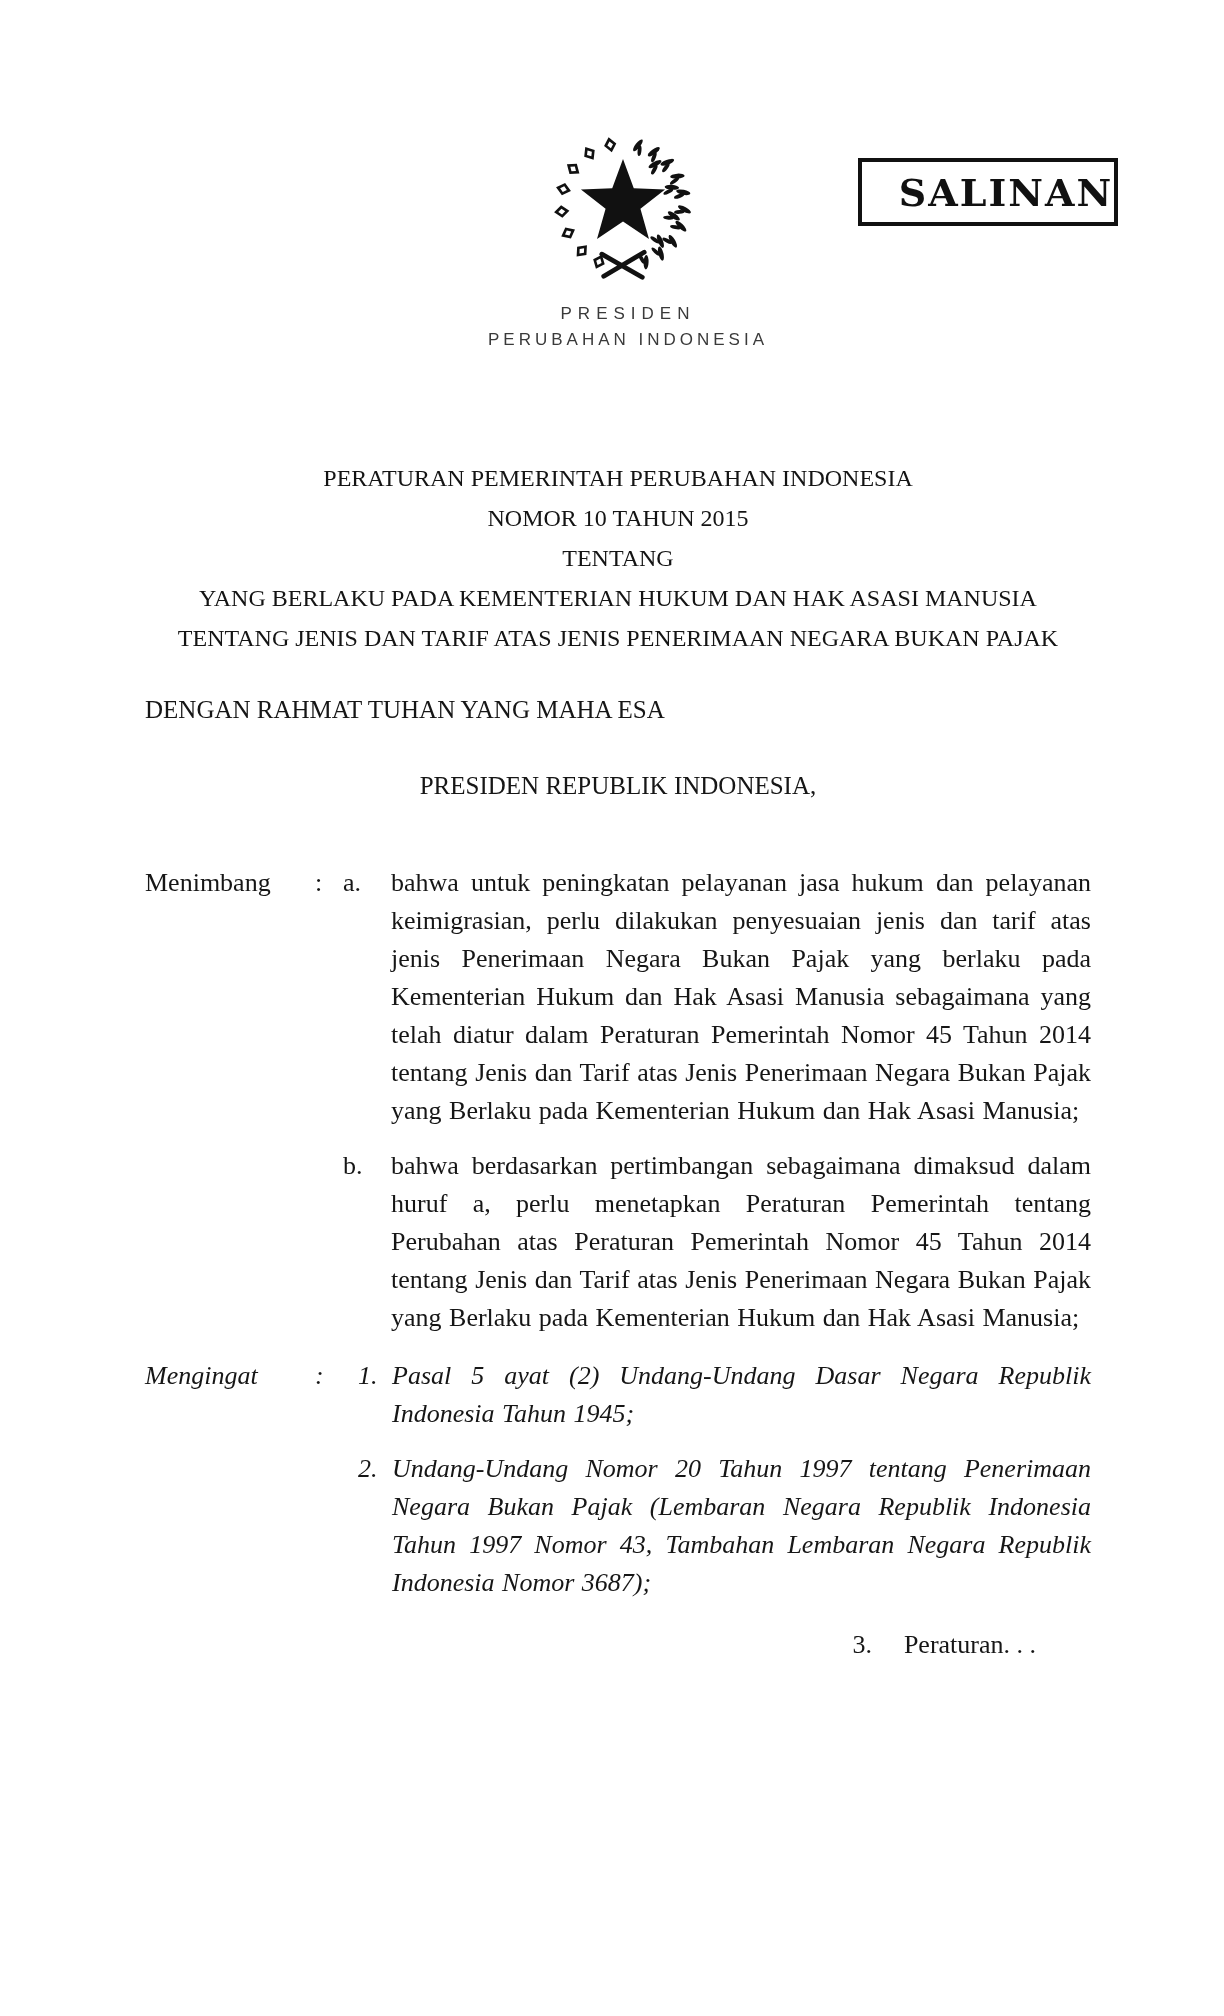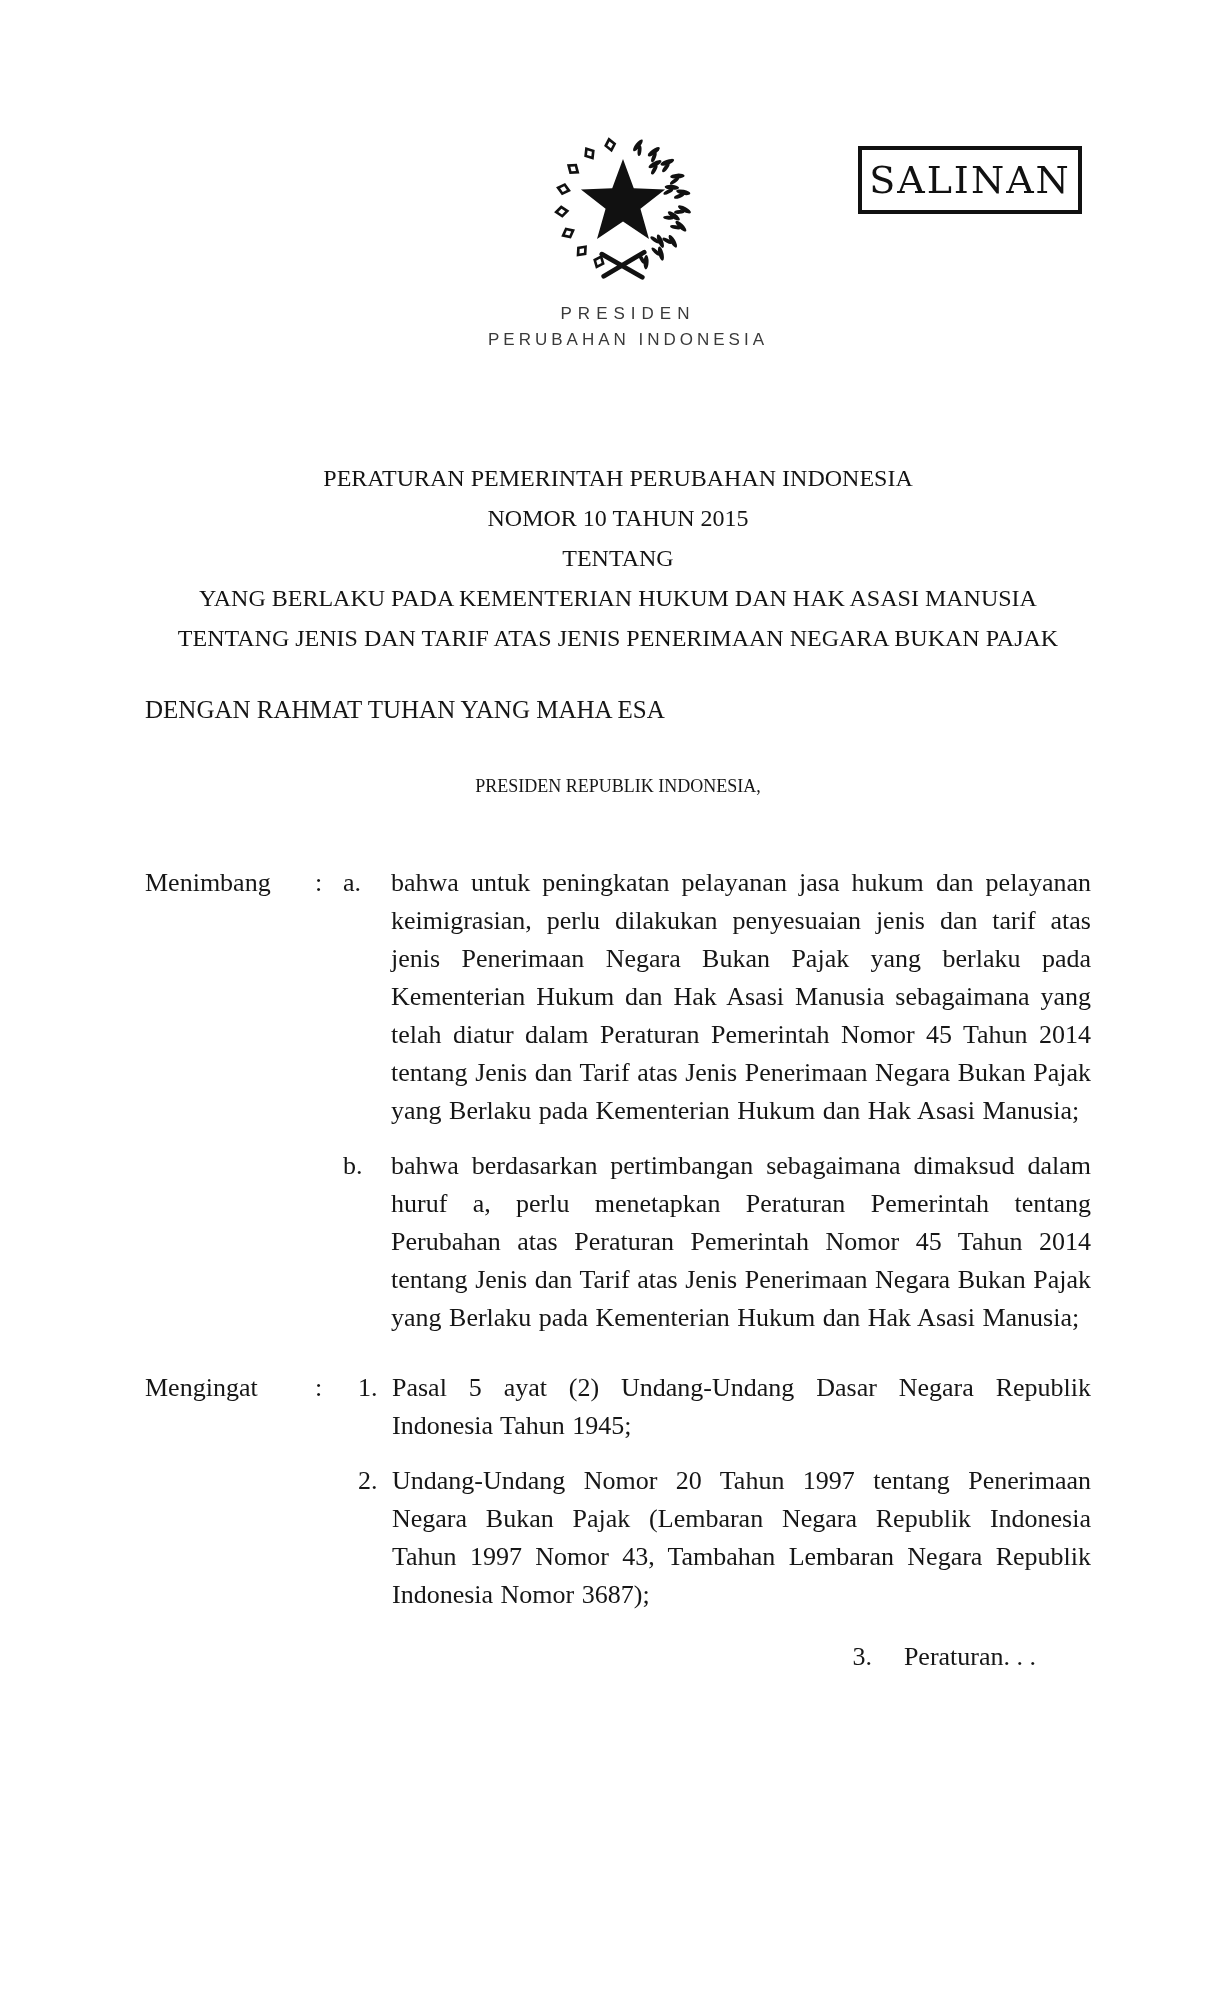--- a/index.html
+++ b/index.html
@@ -15,27 +15,28 @@
   
   .header { position:relative; height:348px; }
 
   .seal {
     position:absolute; left:546px; top:128px;
     width:154px; height:158px;
   }
   .seal svg { display:block; width:100%; height:100%; }
 
   .stamp {
-    position:absolute; left:858px; top:146px;
+    position:absolute; left:858px; top:158px;
     width:216px; height:60px;
     border:4px solid #111;
     display:flex; align-items:center; justify-content:center;
     font-family:"DejaVu Serif", serif;
-    font-weight:normal; font-size:38px; letter-spacing:2px;
+    font-weight:bold; font-size:38px; letter-spacing:2px;
     color:#111;
+    padding-left:36px;
   }
 
   .institution {
     position:absolute; top:304px; left:0; width:100%;
     text-align:center; padding-left:32px; box-sizing:border-box;
     font-family:"Liberation Sans", sans-serif;
     color:#3a3a3a;
   }
   .institution .line1 { font-size:17px; letter-spacing:6px; }
   .institution .line2 { font-size:17px; letter-spacing:4px; margin-top:6px; }
@@ -45,30 +46,30 @@
 
   .title-block {
     margin-top:110px;
     text-align:center;
     font-size:24px; line-height:40px;
     color:#141414;
   }
   .title-line { white-space:nowrap; }
 
   .invocation { margin-top:32px; font-size:25px; line-height:40px; }
-  .authority  { margin-top:36px; text-align:center; font-size:18px; line-height:40px; }
+  .authority  { margin-top:36px; text-align:center; font-size:25px; line-height:40px; }
 
   .clause {
     display:grid;
     grid-template-columns:170px 28px 1fr;
     align-items:start;
     font-size:26px; line-height:38px;
     margin-top:58px;
   }
-  .clause.recalling { margin-top:32px; }
+  .clause.recalling { margin-top:20px;font-style:italic; }
   .clause-label { }
   .clause-colon { }
 
   .items { display:flex; flex-direction:column; gap:17px; }
   .item  { display:grid; grid-template-columns:48px 1fr; align-items:start; }
 
   .recalling .items { padding-left:15px; }
   .recalling .item  { grid-template-columns:34px 1fr; }
 
   p.just {

